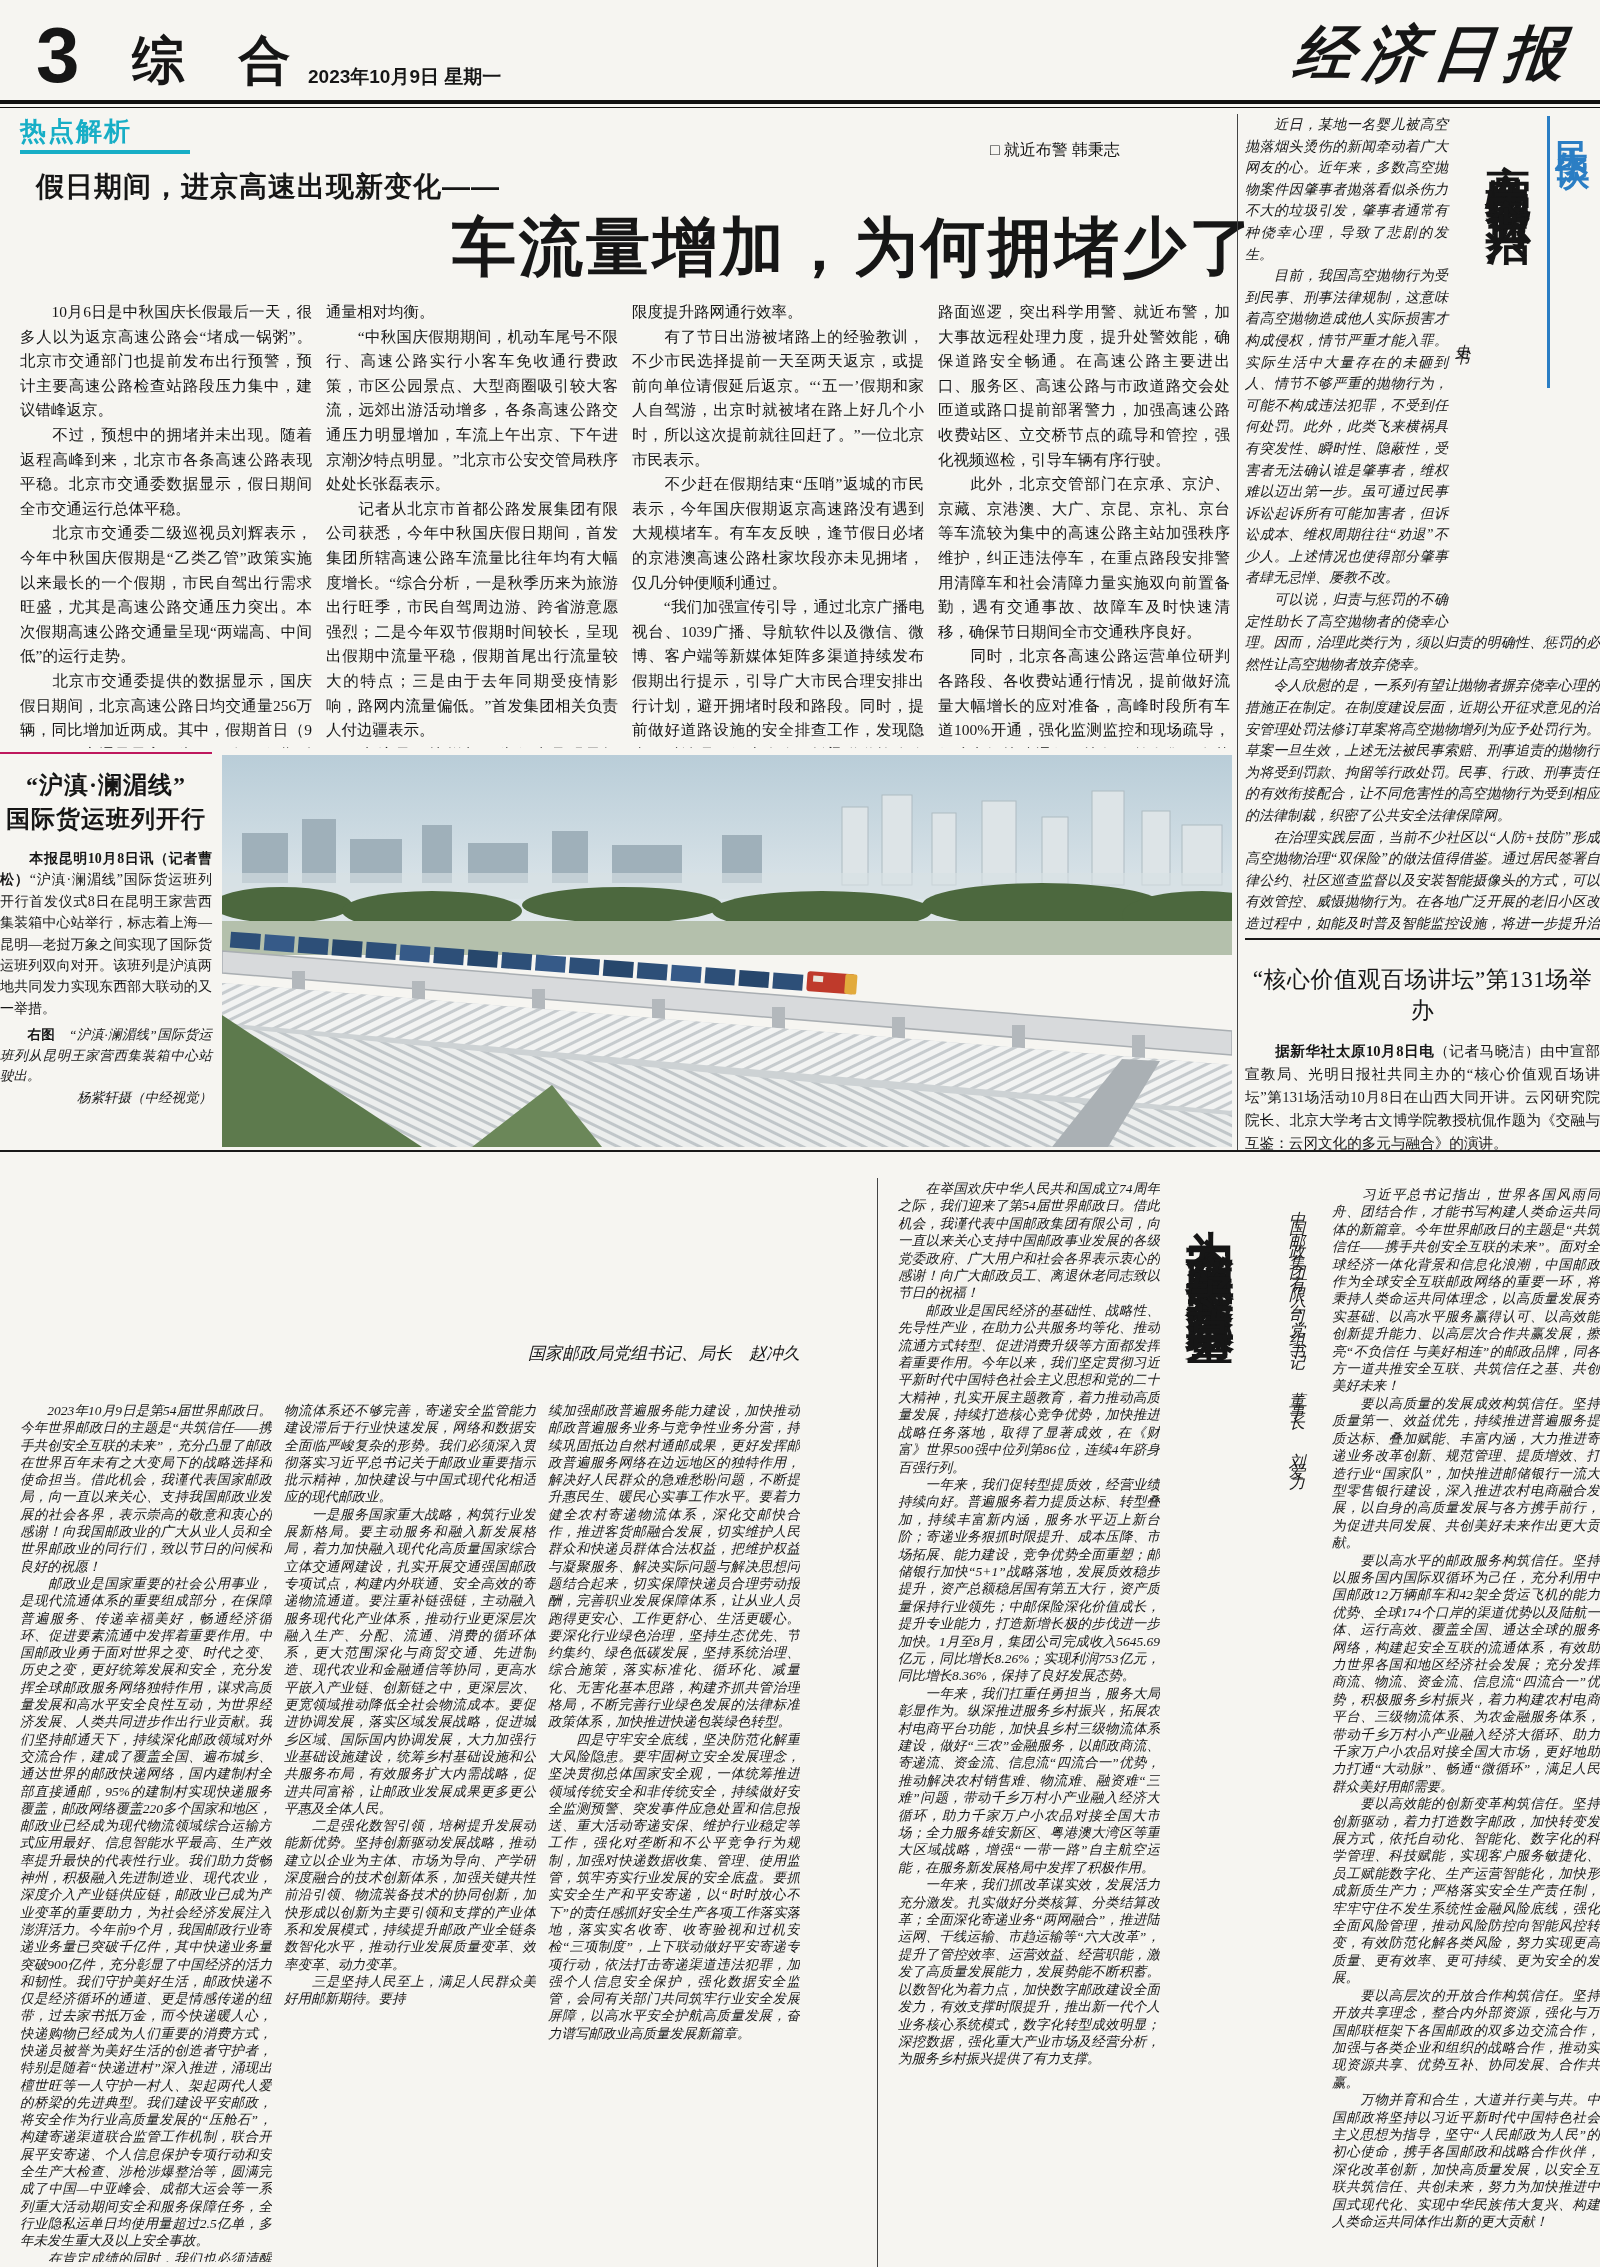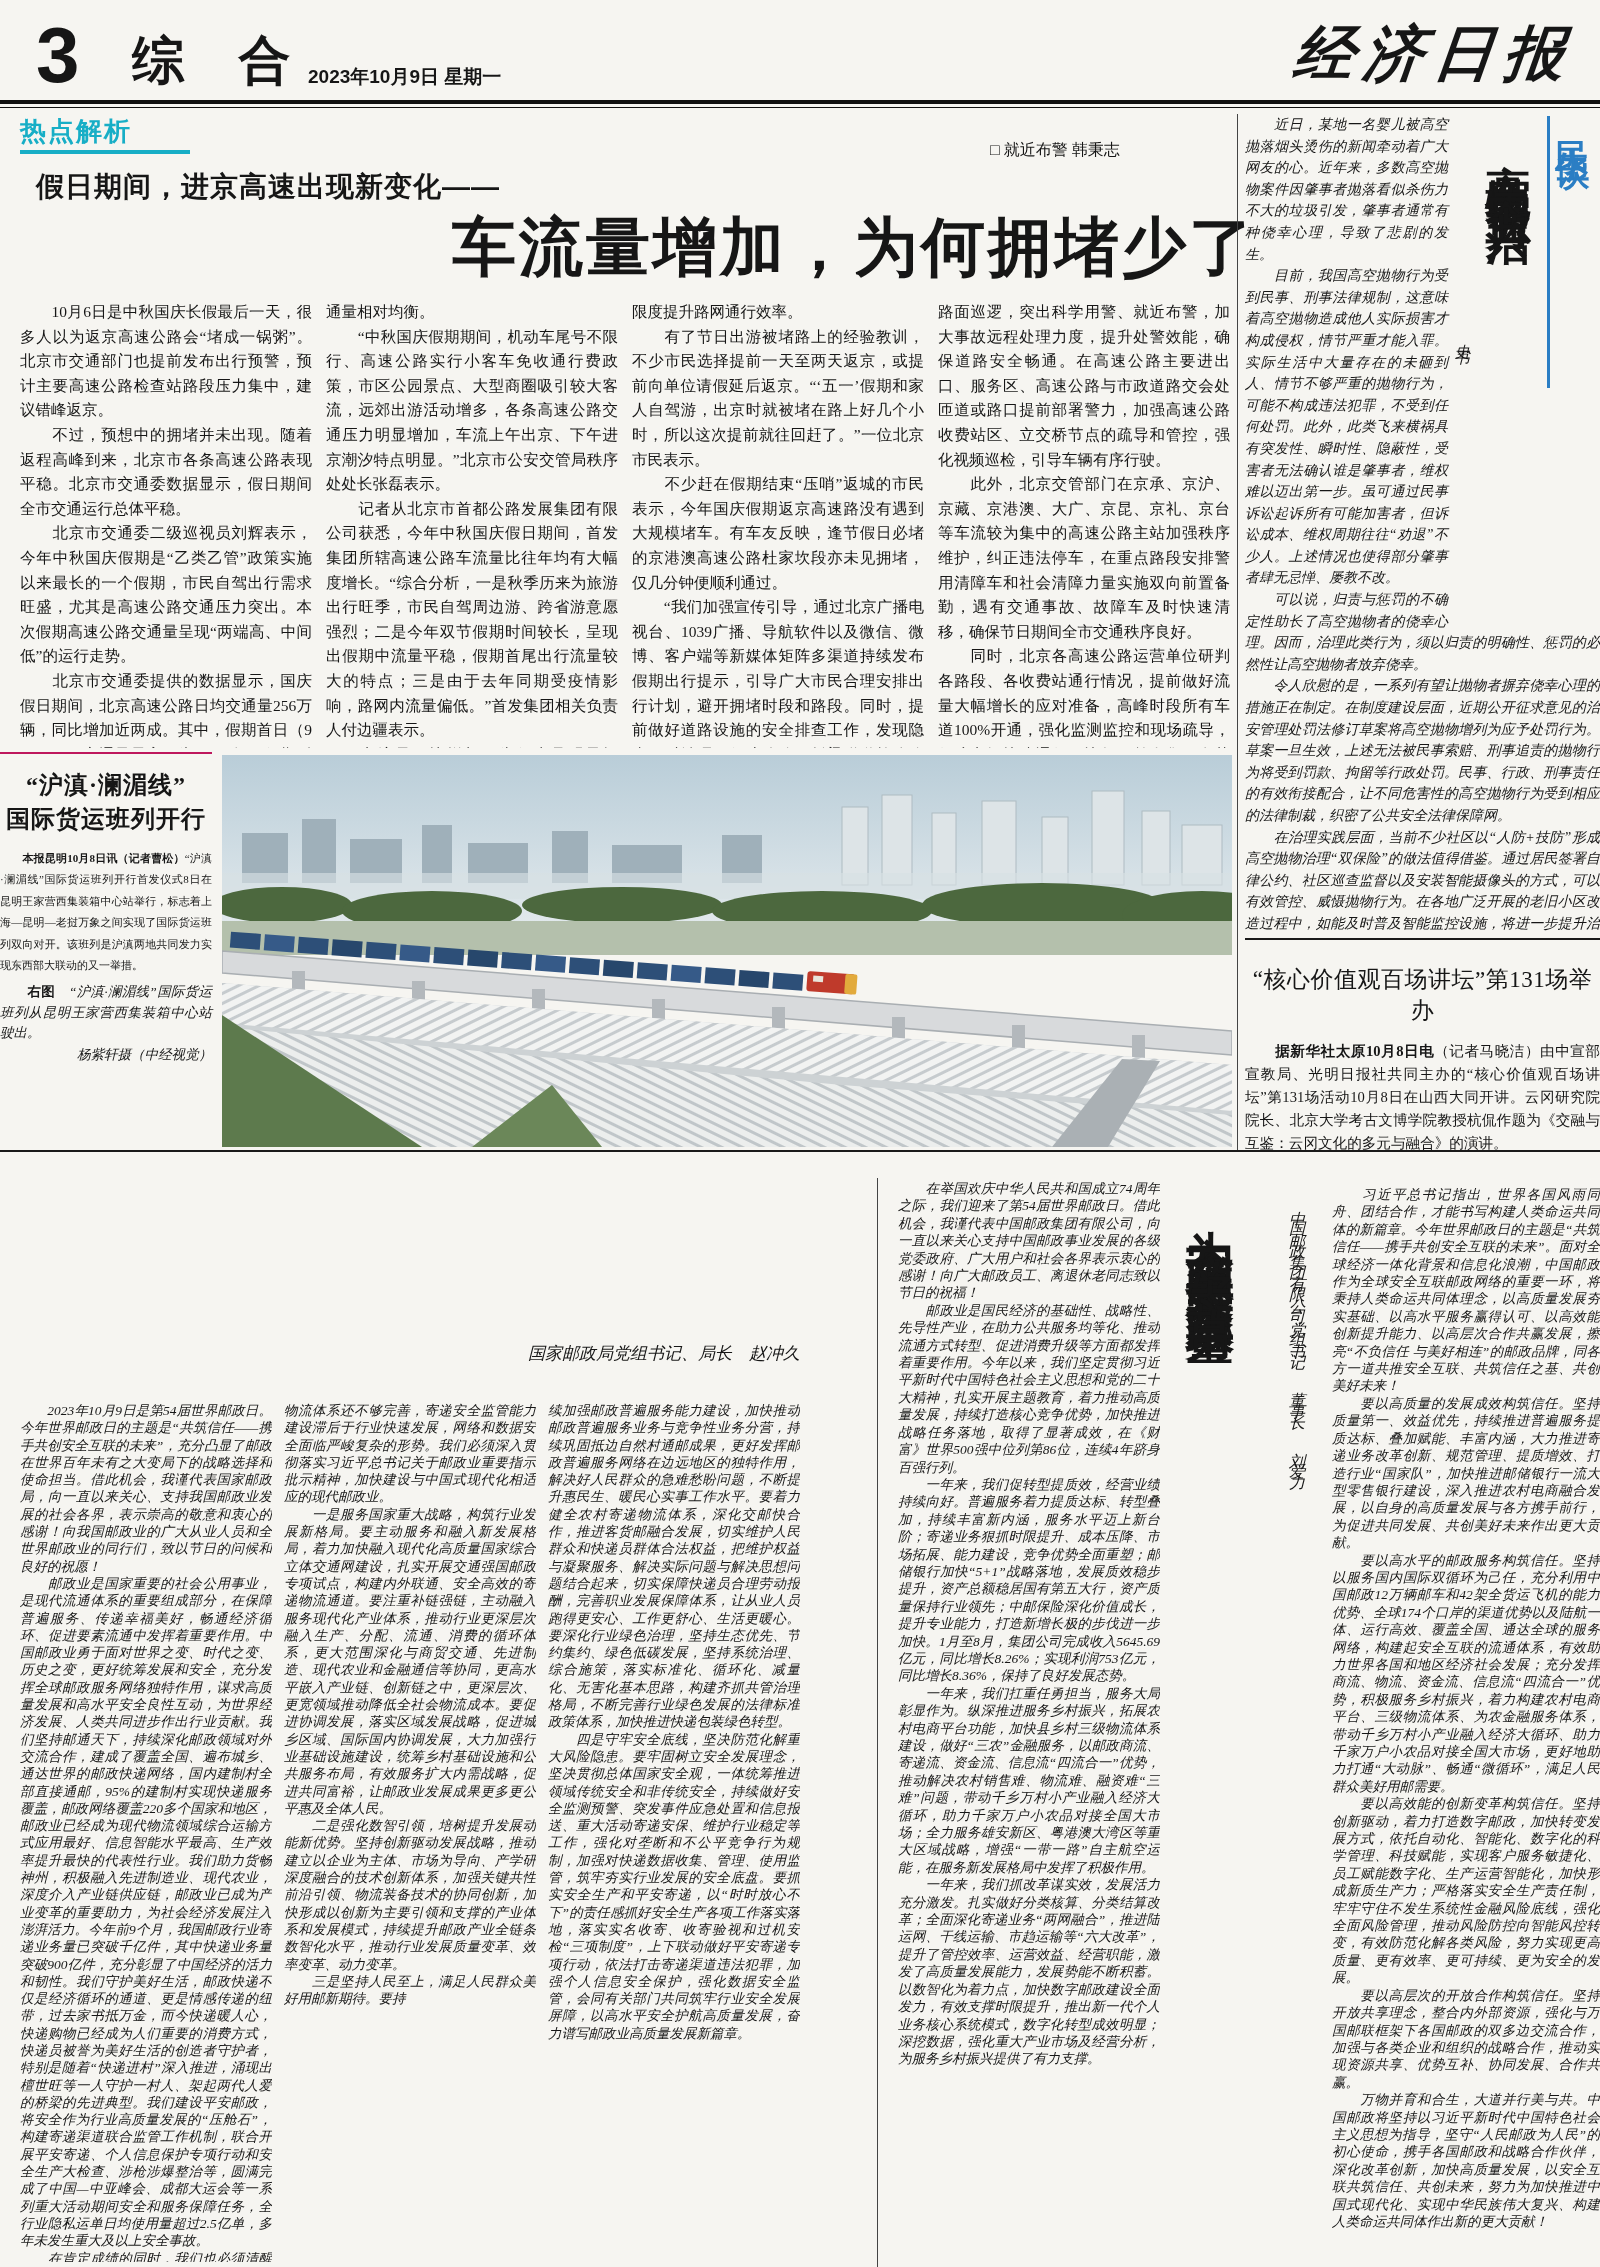--- a/index.html
+++ b/index.html
@@ -23,21 +23,21 @@
   .tagline{left:20px;top:150px;width:170px;height:4px;background:#17aec6;}
   .byline-top{left:990px;top:140px;font-size:16px;}
   .kicker{left:36px;top:168px;font-size:28px;font-weight:900;letter-spacing:1px;}
   .mainhead{left:0;top:204px;width:1232px;text-align:right;font-size:64px;font-weight:900;letter-spacing:3px;padding-left:24px;}
   .tcol{top:300px;width:292px;height:448px;font-size:15.5px;line-height:24.6px;}
   
   .photo{left:222px;top:755px;width:1010px;height:392px;}
   
   .railbox{left:0;top:752px;width:212px;height:398px;border-top:2px solid #be185d;padding-top:14px;box-sizing:border-box;}
   .railttl{text-align:center;font-size:24px;font-weight:900;line-height:34px;letter-spacing:1px;}
-  .railbody{margin-top:12px;font-size:11px;line-height:21.4px;text-align:justify;}
+  .railbody{margin-top:12px;font-size:14px;line-height:21.4px;text-align:justify;}
   .railcap{margin-top:6px;font-size:13.5px;line-height:20.5px;text-align:justify;}
   .railcredit{text-align:right;font-size:13.5px;margin-top:2px;}
   
   .vrule1{left:1237px;top:114px;width:1px;height:1036px;background:#444;}
   .vrule2{left:877px;top:1178px;width:1px;height:1089px;background:#444;}
   .midrule{left:0;top:1150px;width:1600px;height:2px;background:#1a1a1a;}
   
   .minsheng{left:1245px;top:114px;width:355px;height:822px;overflow:hidden;}
   .ms-float{float:right;width:152px;height:505px;position:relative;}
   .ms-label{position:absolute;right:4px;top:0;font-size:34px;font-weight:900;color:#2b7ec4;letter-spacing:7px;}

